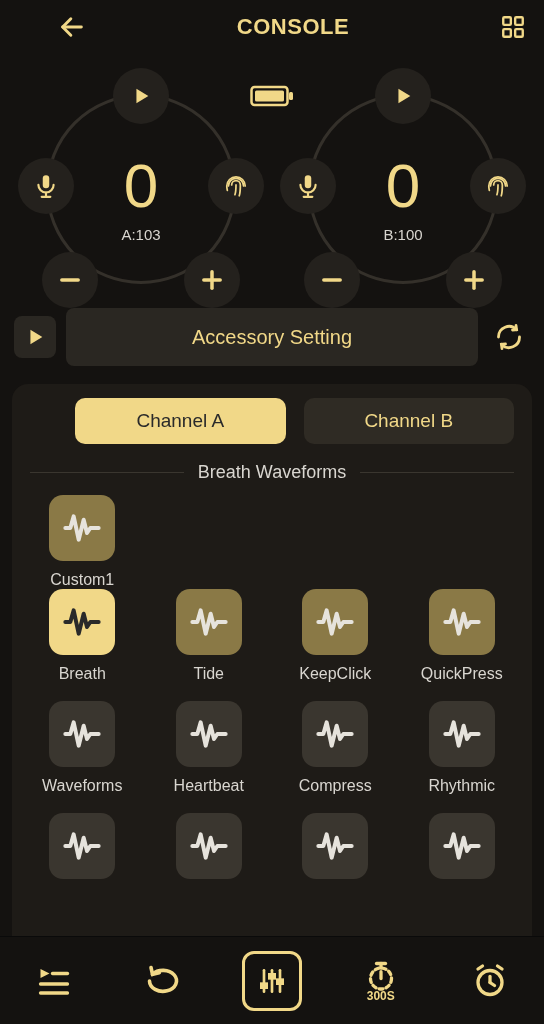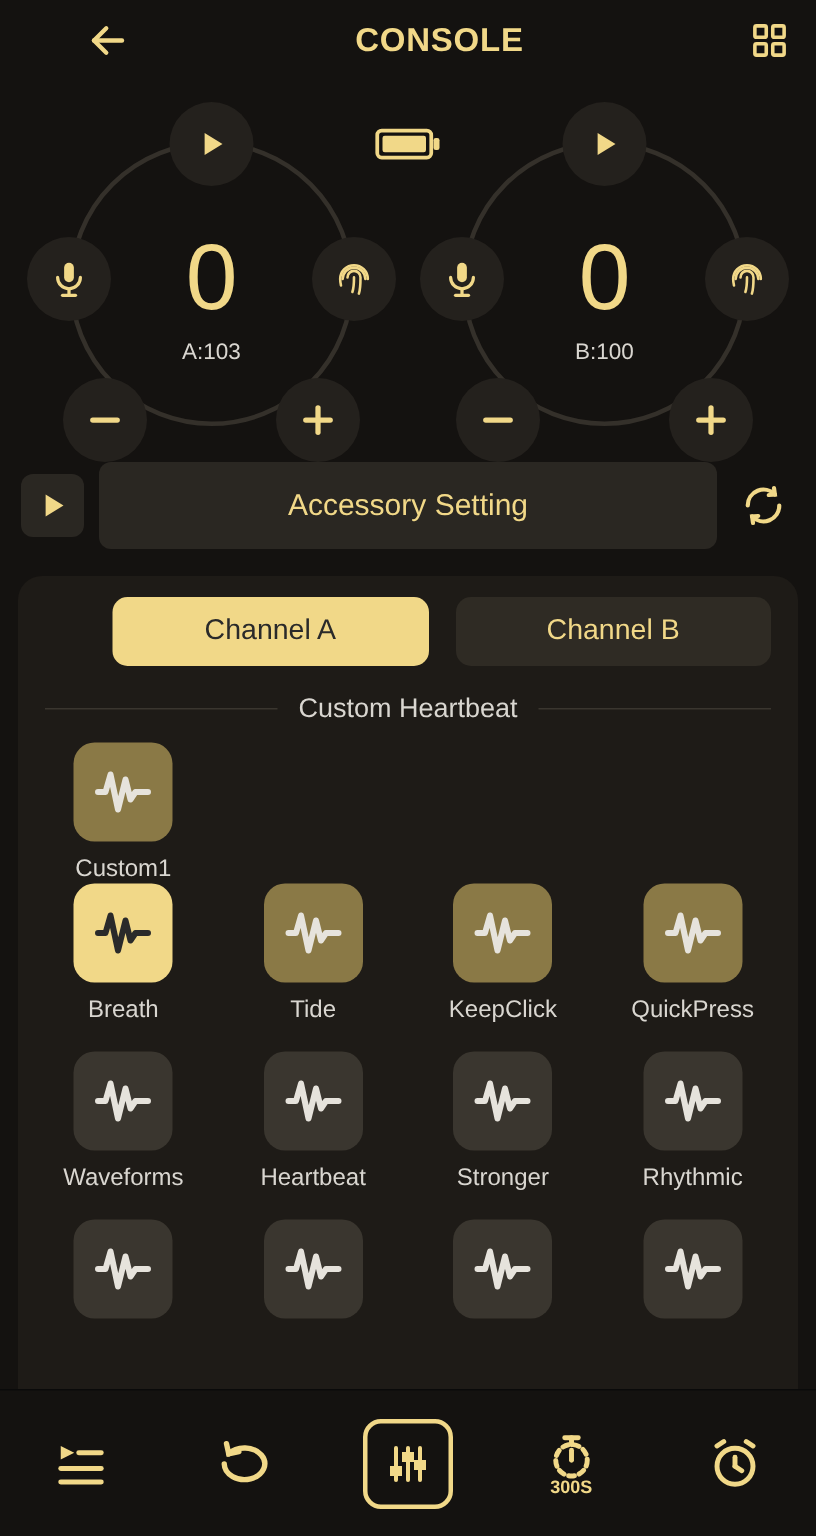--- a/index.html
+++ b/index.html
@@ -46,21 +46,21 @@
   .section-title{display:flex;align-items:center;gap:14px;margin:18px 0 12px;color:var(--text);font-size:18px;}
   .section-title .line{flex:1;height:1px;background:#3a362f;}
   .grid{display:grid;grid-template-columns:repeat(4,1fr);gap:18px 22px;}
   .wave{display:flex;flex-direction:column;align-items:center;gap:10px;cursor:pointer;}
   .wave .box{width:66px;height:66px;border-radius:14px;background:#3a362f;display:flex;align-items:center;justify-content:center;}
   .wave .box.olive{background:var(--olive);}
   .wave .box.accent{background:var(--accent);}
   .wave .box.accent svg{stroke:#2a2a2a;}
   .wave .label{font-size:16px;color:var(--text);}
   
-  .tabbar{position:absolute;bottom:0;left:0;right:0;height:98px;background:var(--bg);display:flex;align-items:center;justify-content:space-around;border-top:1px solid #0a0a0a;margin-top:11px;}
+  .tabbar{position:absolute;bottom:0;left:0;right:0;height:88px;background:var(--bg);display:flex;align-items:center;justify-content:space-around;border-top:1px solid #0a0a0a;margin-top:11px;}
   .tbtn{width:60px;height:60px;display:flex;align-items:center;justify-content:center;cursor:pointer;border-radius:12px;}
   .tbtn.active{border:3px solid var(--accent);}
   .tbtn.timer{position:relative;}
   .tbtn.timer .txt{position:absolute;bottom:8px;font-size:12px;font-weight:700;color:var(--accent);}
 </style>
 </head>
 <body>
 
 <div class="header">
   <div class="hbtn">
@@ -185,21 +185,21 @@
 </div>
 
 <div class="content">
   <div class="tabs">
     <div class="tab active">Channel A</div>
     <div class="tab inactive">Channel B</div>
   </div>
 
   <div class="section-title">
     <div class="line"></div>
-      <span>Custom Heartbeat</span>
+      <span>Breath Waveforms</span>
       <div class="line"></div>
   </div>
   <div class="grid" id="custom-grid">
       <div class="wave">
         <div class="box olive">
           <svg width="40" height="40" viewBox="0 0 24 24" fill="none" stroke="#e6e3dc" stroke-width="2.4" stroke-linecap="round" stroke-linejoin="round">
             <polyline points="2 12 5 12 7 5 10 19 13 7 15 15 17 12 22 12"></polyline>
           </svg>
         </div>
         <div class="label">Custom1</div>
@@ -254,21 +254,21 @@
           </svg>
         </div>
         <div class="label">Heartbeat</div>
       </div>
       <div class="wave">
         <div class="box ">
           <svg width="40" height="40" viewBox="0 0 24 24" fill="none" stroke="#e6e3dc" stroke-width="2.4" stroke-linecap="round" stroke-linejoin="round">
             <polyline points="2 12 5 12 7 5 10 19 13 7 15 15 17 12 22 12"></polyline>
           </svg>
         </div>
-        <div class="label">Stronger</div>
+        <div class="label">Compress</div>
       </div>
       <div class="wave">
         <div class="box ">
           <svg width="40" height="40" viewBox="0 0 24 24" fill="none" stroke="#e6e3dc" stroke-width="2.4" stroke-linecap="round" stroke-linejoin="round">
             <polyline points="2 12 5 12 7 5 10 19 13 7 15 15 17 12 22 12"></polyline>
           </svg>
         </div>
         <div class="label">Rhythmic</div>
       </div>
       <div class="wave">

